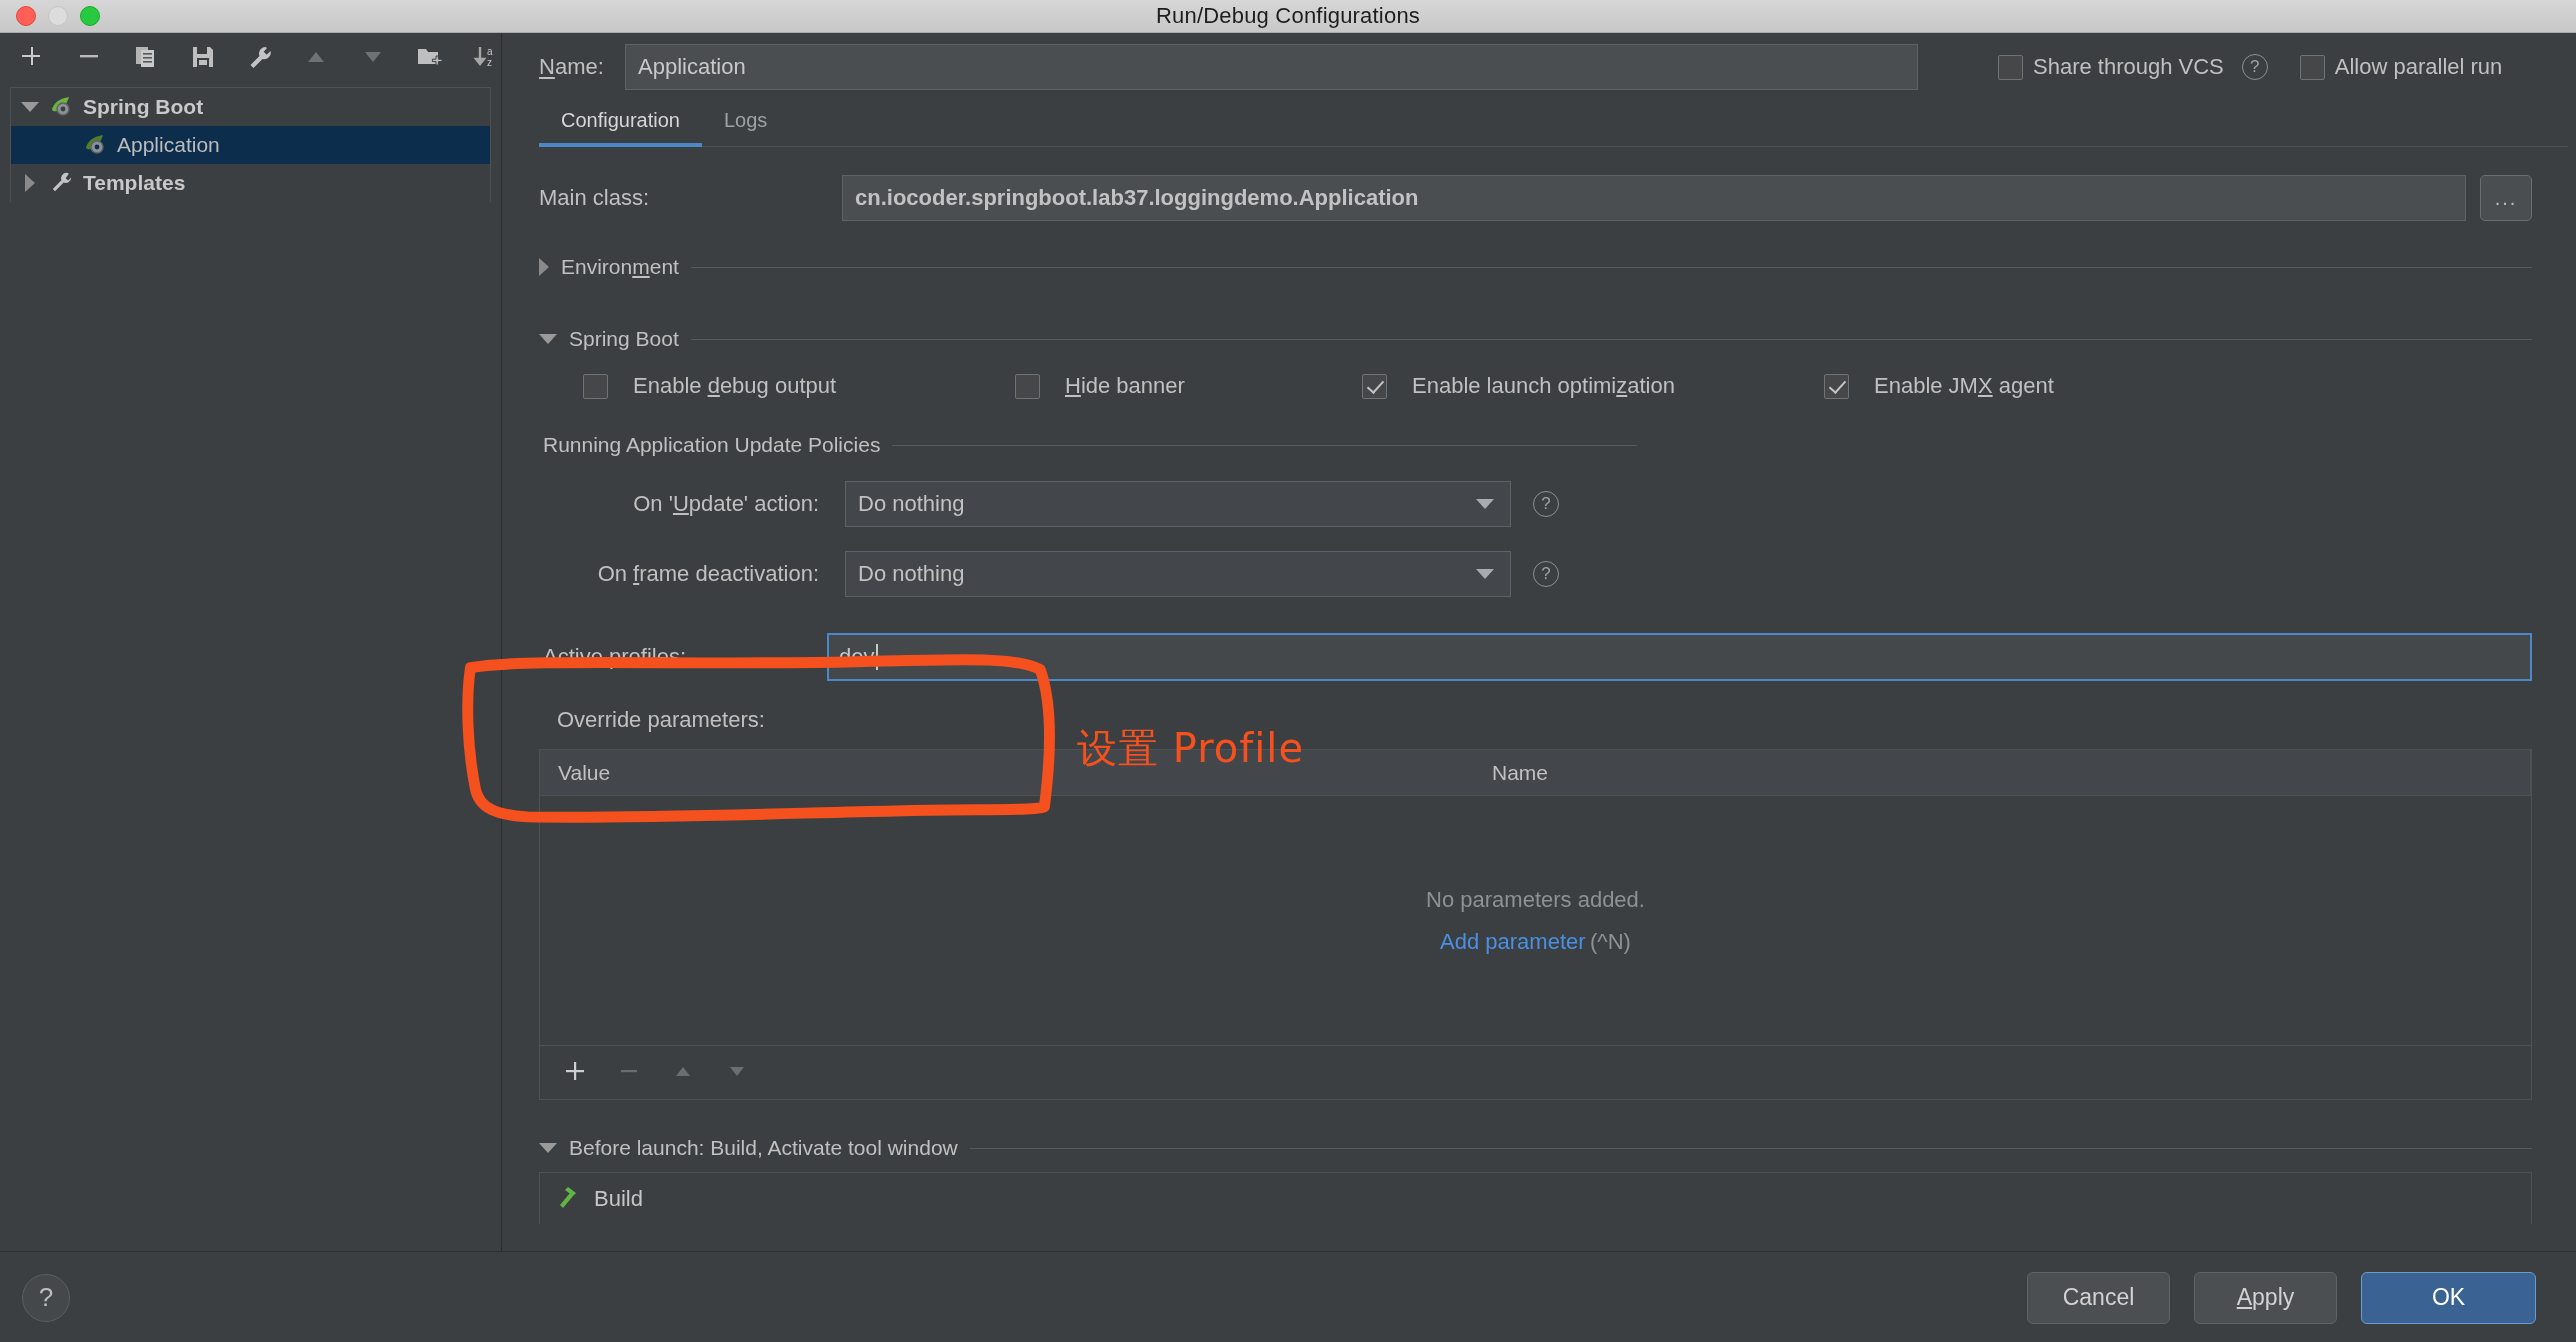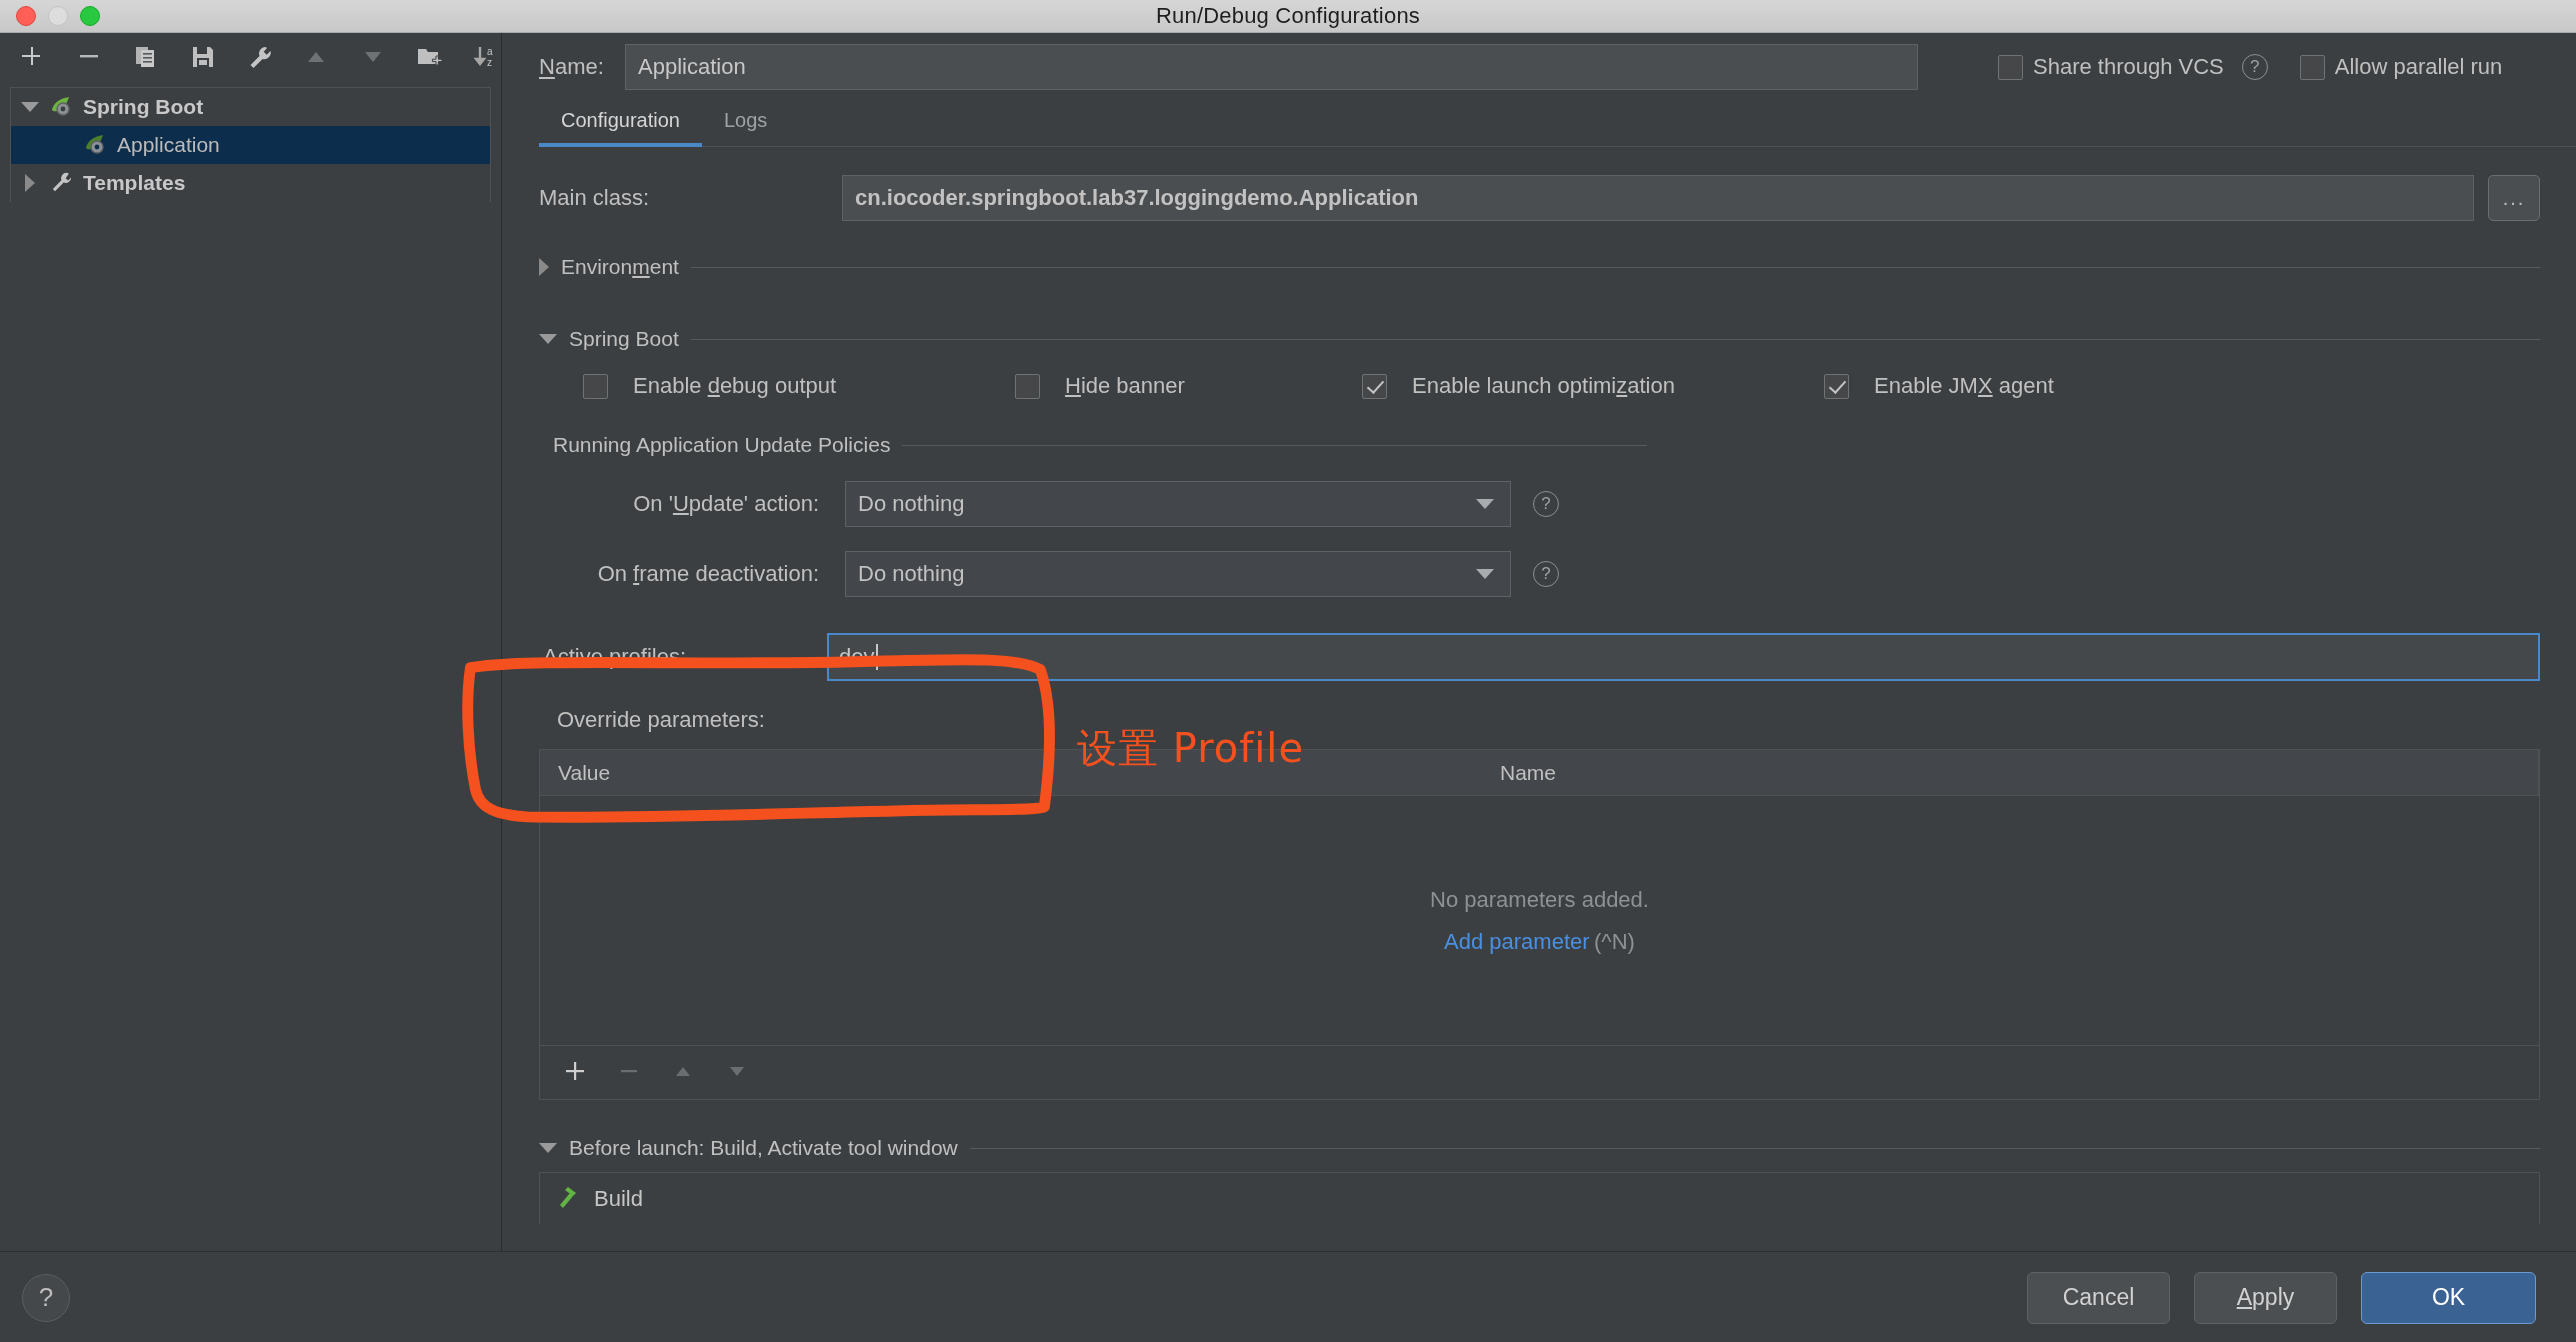--- a/index.html
+++ b/index.html
@@ -50,21 +50,21 @@
   }
   .tree-row.root { font-weight: bold; color: #C8C8C8; }
   .tree-row.selected { background: #0D2D4D; }
   .tw { width: 26px; display: flex; align-items: center; justify-content: center; }
   .tri-down { width: 0; height: 0; border-left: 9px solid transparent; border-right: 9px solid transparent; border-top: 10px solid #9A9A9A; }
   .tri-right { width: 0; height: 0; border-top: 9px solid transparent; border-bottom: 9px solid transparent; border-left: 10px solid #8A8A8A; }
   .tree-indent { width: 28px; }
   .leaf-ico { width: 28px; height: 24px; }
 
   
-  .right-panel { position: absolute; left: 503px; top: 0; right: 0; height: 1218px; }
+  .right-panel { position: absolute; left: 503px; top: 0; right: 8px; height: 1218px; }
 
   .name-row { display: flex; align-items: center; height: 68px; padding: 0 0 0 36px; }
   .name-label { font-size: 22px; color: #C0C0C0; width: 86px; }
   .name-label u { text-underline-offset: 3px; }
   .name-input {
     height: 46px; width: 1293px; background: #4B4E50; border: 1px solid #5E6265;
     color: #C8C8C8; font-size: 22px; padding: 0 12px;
     font-family: "Liberation Sans", sans-serif;
   }
   .top-opts { display: flex; align-items: center; gap: 18px; margin-left: 80px; }
@@ -364,21 +364,21 @@
         <div style="width:418px">
           <span class="cb checked"></span>
           <span class="cb-label">Enable launch optimi<u>z</u>ation</span>
         </div>
         <div>
           <span class="cb checked"></span>
           <span class="cb-label">Enable JM<u>X</u> agent</span>
         </div>
       </div>
 
-      <div class="section-head" style="margin-top:34px;margin-left:14px;max-width:1094px">
+      <div class="section-head" style="margin-top:34px;margin-left:4px;max-width:1094px">
         <span class="section-title">Running Application Update Policies</span>
         <span class="section-line"></span>
       </div>
 
       <div class="policy-block">
         <div class="policy-row">
           <div class="policy-label" style="text-align:right;padding-right:26px">On '<u>U</u>pdate' action:</div>
           <div class="combo">
             <span>Do nothing</span>
             <span class="arrow"></span>

